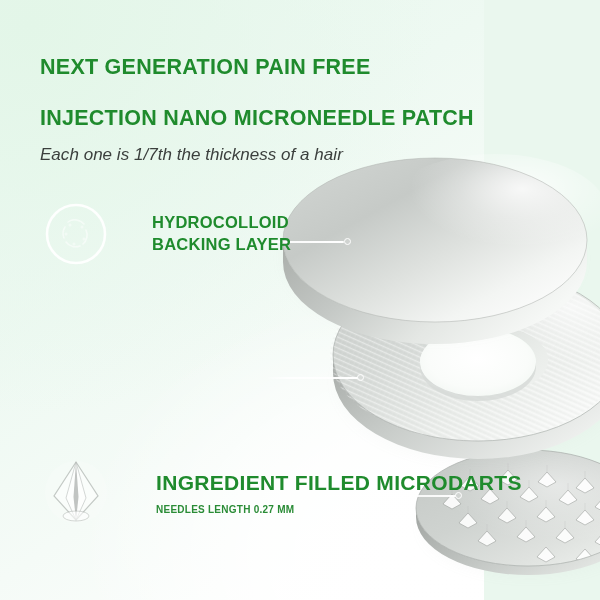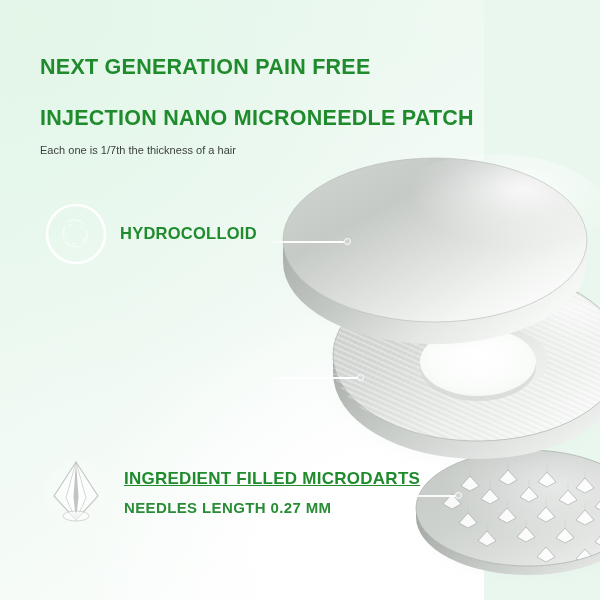--- a/index.html
+++ b/index.html
@@ -19,22 +19,22 @@
   }
 
   
   .head { position:absolute; left:40px; top:52px; width:520px; }
   .head h1 {
     font-size:21.5px; font-weight:700; letter-spacing:0.012em;
     line-height:1.42; color:#1f8b2d; white-space:nowrap;
   }
   .head h1 .l2 { display:block;margin-top:20px; }
   .head .sub {
-    margin-top:11px; font-size:11px; font-weight:400;
-    color:#3b3f3d; letter-spacing:0.002em; line-height:1.25;
+    margin-top:11px; font-size:17px; font-weight:400;
+    color:#3b3f3d; letter-spacing:0.002em; line-height:1.25;font-style:italic;
   }
 
   
   .art { position:absolute; left:0; top:0; width:600px; height:600px; pointer-events:none; }
 
   
   .callout { position:absolute; }
   .callout .line {
     position:absolute; height:2px; border-radius:2px;
     background:linear-gradient(90deg, rgba(255,255,255,0.15) 0%, rgba(255,255,255,0.92) 22%, #ffffff 100%);
@@ -45,35 +45,35 @@
   }
   #co1 .line { left:268px; top:241px; width:76px; }
   #co1 .dot  { left:344px; top:238px; }
   #co2 .line { left:268px; top:377px; width:90px; }
   #co2 .dot  { left:357px; top:374px; }
   #co3 .line { left:292px; top:495px; width:164px;
     background:linear-gradient(90deg, rgba(255,255,255,0.10) 0%, rgba(255,255,255,0.70) 30%, rgba(255,255,255,0.95) 100%); }
   #co3 .dot  { left:455px; top:492px; }
 
   
-  .feat { position:absolute; display:flex; align-items:center; }
+  .feat { position:absolute; display:flex; align-items:center;gap:32px; }
   #f1 { left:38px; top:194px; }
   #f2 { left:38px; top:322px; }
   #f3 { left:34px; top:452px; }
 
   .ficon { width:76px; height:80px; position:relative; flex:0 0 76px; }
   #f3 .ficon { width:84px; }
   .ftext { margin-left:6px; }
   .ftext .t {
     font-size:16.5px; font-weight:700; color:#1f8b2d;
     line-height:1.33; letter-spacing:0.015em; white-space:nowrap;
   }
-  #f3 .ftext .t { font-size:17px;text-decoration:underline; }
+  #f3 .ftext .t { font-size:21px; }
   .ftext .s {
-    margin-top:8px; font-size:15px; font-weight:700; color:#2a8c36;
+    margin-top:8px; font-size:10px; font-weight:700; color:#2a8c36;
     letter-spacing:0.025em; white-space:nowrap;
   }
 </style>
 </head>
 <body>
 
 <div id="stage">
 
   <svg class="art" viewBox="0 0 600 600" aria-hidden="true">
     <defs>
@@ -259,20 +259,21 @@
           <circle cx="32" cy="31" r="1.5"></circle>
             <circle cx="44" cy="33" r="1.5"></circle>
           <circle cx="46" cy="45" r="1.5"></circle>
             <circle cx="36" cy="50" r="1.5"></circle>
           <circle cx="28" cy="40" r="1.5"></circle>
         </g>
       </svg>
     </div>
     <div class="ftext">
       <div class="t">HYDROCOLLOID</div>
+      <div class="t">BACKING LAYER</div>
     </div>
   </div>
 
 
   <div class="feat" id="f3">
     <div class="ficon">
       <svg viewBox="0 0 84 80" width="84" height="80" aria-hidden="true">
         <circle cx="42" cy="40" r="31" fill="#ffffff" opacity="0.20"></circle>
         <path d="M42 10 L64 44 L42 68 L20 44 Z" fill="#ffffff" opacity="0.55" stroke="#9aa09c" stroke-width="1.2"></path>
         <path d="M42 10 L52 46 L42 68 L32 46 Z" fill="#ffffff" opacity="0.70" stroke="#b4b9b6" stroke-width="0.8"></path>

